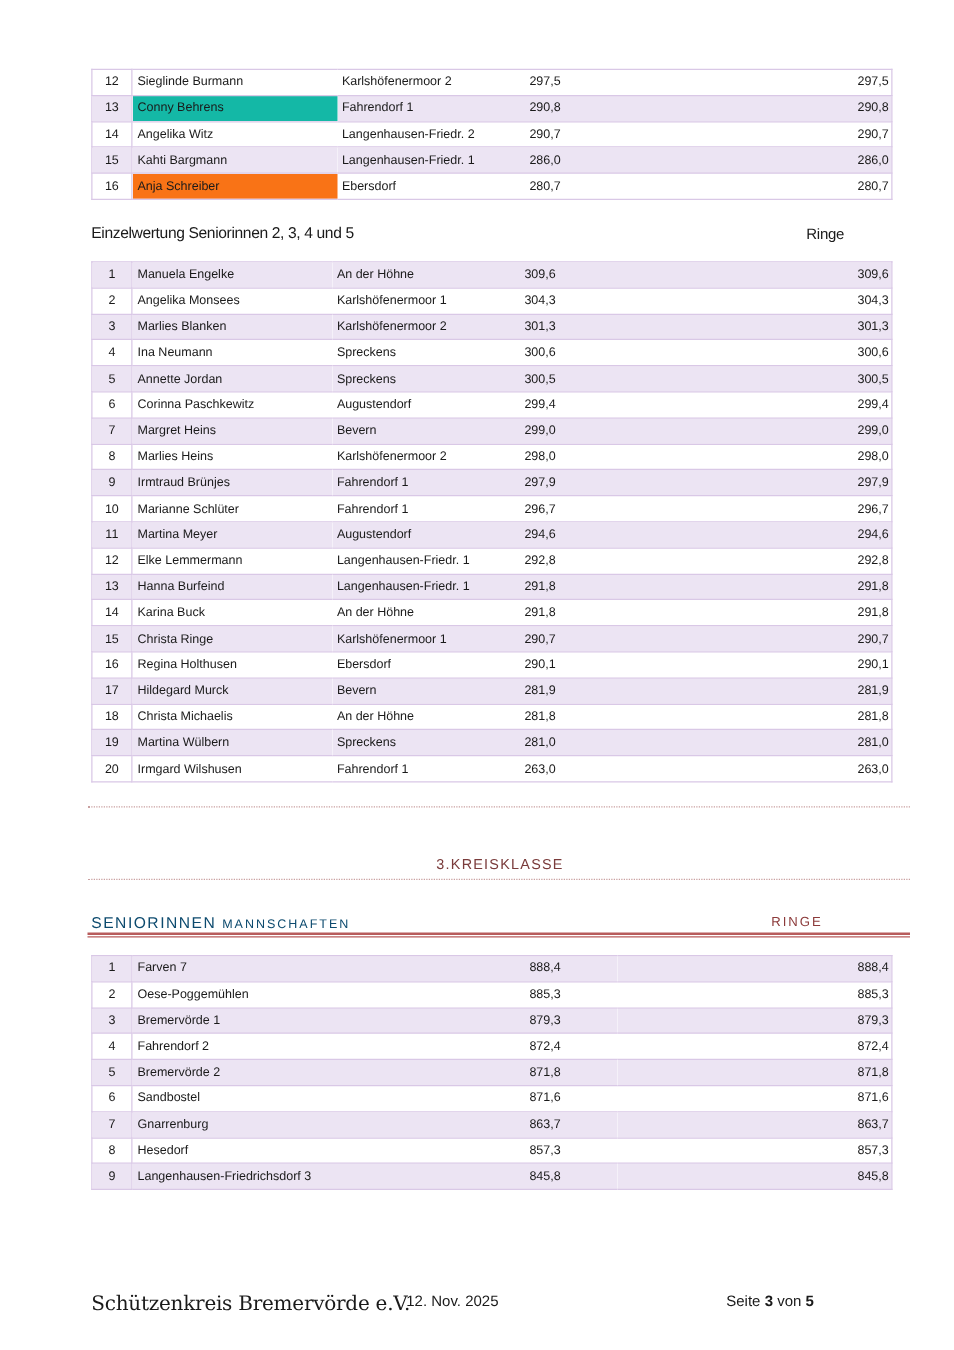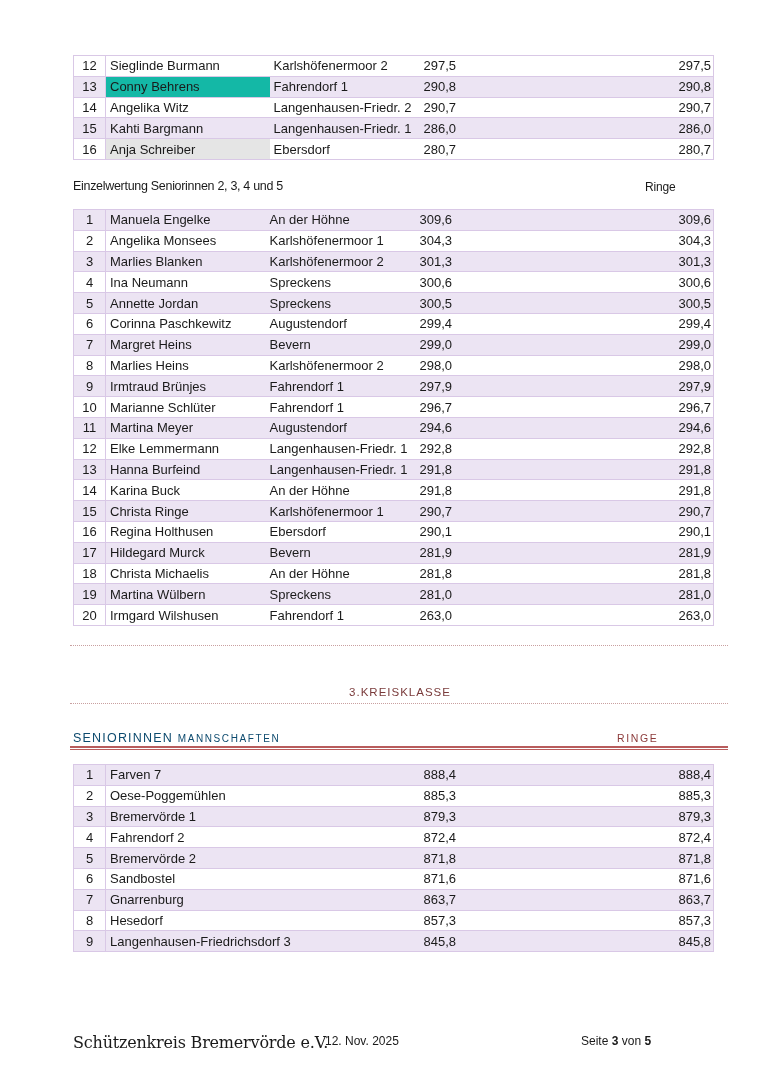--- a/index.html
+++ b/index.html
@@ -1,19 +1,19 @@
 <!DOCTYPE html>
 <html><head>
 <meta charset="utf-8">
 <style>
   html, body { margin: 0; padding: 0; background: #ffffff; }
   body { width: 763px; height: 1080px; position: relative; overflow: hidden;
          font-family: "Liberation Sans", sans-serif; color: #1a1a1a; }
   .tbl { position: absolute; left: 73px; width: 641px; border-collapse: collapse;
-         font-size: 13px; table-layout: fixed; }
+         font-size: 10px; table-layout: fixed; }
   .tbl td { border-top: 1px solid #d9c8e6; border-bottom: 1px solid #d9c8e6; height: 19.8px;
             padding: 0 0 0 4px; white-space: nowrap; overflow: hidden; }
   .tbl tr:nth-child(odd) td { background: #ece4f3; }
   .tbl tr:nth-child(even) td { background: #ffffff; }
   .tbl td.rank { text-align: center; padding: 0; border-left: 1px solid #d9c8e6; border-right: 1px solid #d9c8e6; }
   .tbl td.total { text-align: right; padding-right: 2px; border-right: 1px solid #d9c8e6; }
   .tbl td.score { padding-left: 0; }
   .score.shift { padding-left: 10px; }
 
   #t1 { top: 55px; }
@@ -72,21 +72,21 @@
       </tr>
       <tr>
         <td class="rank" style="background: rgb(236, 228, 243);">15</td>
         <td class="" style="background: rgb(236, 228, 243);">Kahti Bargmann</td>
         <td class="" style="background: rgb(236, 228, 243);">Langenhausen-Friedr. 1</td>
         <td class="score" style="background: rgb(236, 228, 243);">286,0</td>
         <td class="total" style="background: rgb(236, 228, 243);">286,0</td>
       </tr>
       <tr>
         <td class="rank" style="background: rgb(255, 255, 255);">16</td>
-        <td class="" style="background: #e5e5e5;">Anja Schreiber</td>
+        <td class="" style="background: #f97316;">Anja Schreiber</td>
         <td class="" style="background: rgb(255, 255, 255);">Ebersdorf</td>
         <td class="score" style="background: rgb(255, 255, 255);">280,7</td>
         <td class="total" style="background: rgb(255, 255, 255);">280,7</td>
       </tr>
     </tbody>
 </table>
 
 <div class="subhead">Einzelwertung Seniorinnen 2, 3, 4 und 5</div>
 <div class="ringe-lbl">Ringe</div>
 

